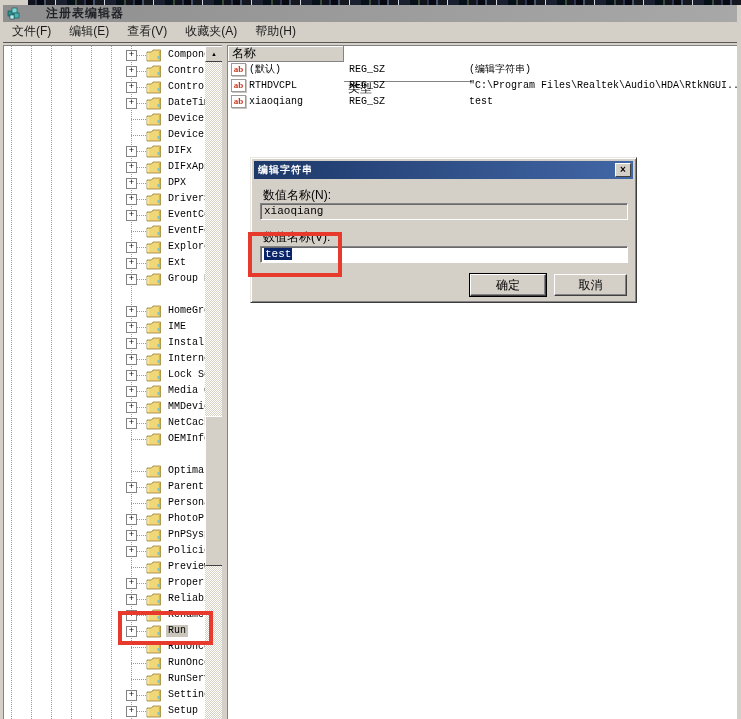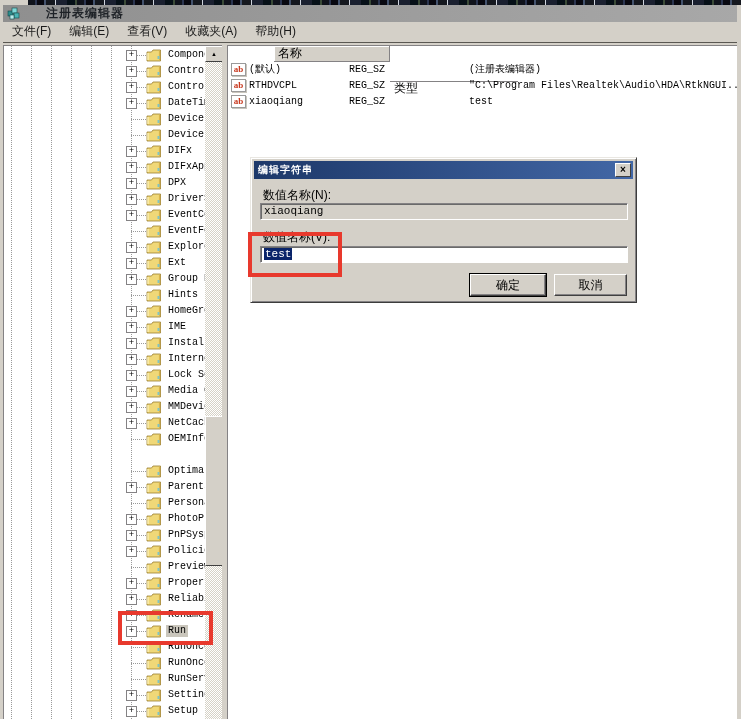--- a/index.html
+++ b/index.html
@@ -59,21 +59,21 @@
     font-size:6px;text-align:center;line-height:14px;color:#000;cursor:pointer;}
   .scroll-thumb{position:absolute;left:0;top:370px;width:18px;height:150px;background:var(--classic-gray);
     border:1px solid;border-color:#fff var(--dark-line) var(--dark-line) #fff;cursor:grab;}
 
   
   .splitter{position:absolute;left:222px;top:45px;width:5px;height:674px;background:var(--classic-gray);cursor:col-resize;}
 
   
   .list-panel{position:absolute;left:227px;top:45px;width:510px;height:674px;background:#fff;
     border-left:1px solid var(--mid-line);border-top:1px solid var(--mid-line);overflow:hidden;}
-  .list-header{position:absolute;left:0;top:0;width:510px;height:16px;display:flex;padding-left:46px;}
+  .list-header{position:absolute;left:0;top:0;width:510px;height:16px;display:flex;}
   .hcell{background:var(--classic-gray);border-right:1px solid var(--mid-line);
     border-bottom:1px solid var(--mid-line);box-shadow:inset 1px 1px 0 #fff;
     font-size:12px;color:#000;padding:0 4px;line-height:15px;cursor:pointer;}
   .hcell.c1{width:116px;} .hcell.c2{width:128px;margin-top:35px;} .hcell.c3{width:274px;border-right:none;}
   .list-rows{position:absolute;left:0;top:16px;width:510px;}
   .list-row{position:absolute;left:0;width:510px;height:16px;cursor:default;}
   .ab-icon{position:absolute;left:3px;top:1px;width:15px;height:13px;background:#fff;
     border:1px solid #9a9a9a;color:#c8391f;font:bold 9px/11px "Liberation Serif",serif;
     text-align:center;box-shadow:1px 1px 0 #c9c5bc;}
   .lc{position:absolute;top:2px;font:10px/12px "Liberation Mono",monospace;color:#000;white-space:nowrap;overflow:hidden;}
@@ -337,33 +337,20 @@
     <span class="folder">
       <svg width="16" height="14" viewBox="0 0 16 14">
         <path d="M1 4 L5.5 4 L7 2 L14.5 2 L14.5 13 L1 13 Z" fill="#f0d878" stroke="#9a7d2e" stroke-width="0.8"></path>
         <path d="M2 5 L2 12" stroke="#fdf3c0" stroke-width="1.2" fill="none"></path>
         <path d="M13.5 3 L13.5 12" stroke="#d9b44a" stroke-width="1.2" fill="none"></path>
         <rect x="11.5" y="8" width="2" height="3" fill="#7fc4c4"></rect>
       </svg>
     </span>
     <span class="tlabel">Group P</span>
   </div>
-        <div class="tree-row" style="top: 241px;">
-    <span class="stub"></span>
-
-    <span class="folder">
-      <svg width="16" height="14" viewBox="0 0 16 14">
-        <path d="M1 4 L5.5 4 L7 2 L14.5 2 L14.5 13 L1 13 Z" fill="#f0d878" stroke="#9a7d2e" stroke-width="0.8"></path>
-        <path d="M2 5 L2 12" stroke="#fdf3c0" stroke-width="1.2" fill="none"></path>
-        <path d="M13.5 3 L13.5 12" stroke="#d9b44a" stroke-width="1.2" fill="none"></path>
-        <rect x="11.5" y="8" width="2" height="3" fill="#7fc4c4"></rect>
-      </svg>
-    </span>
-    <span class="tlabel">Hints</span>
-  </div>
         <div class="tree-row" style="top: 257px;">
     <span class="stub"></span>
     <span class="plusbox">+</span>
     <span class="folder">
       <svg width="16" height="14" viewBox="0 0 16 14">
         <path d="M1 4 L5.5 4 L7 2 L14.5 2 L14.5 13 L1 13 Z" fill="#f0d878" stroke="#9a7d2e" stroke-width="0.8"></path>
         <path d="M2 5 L2 12" stroke="#fdf3c0" stroke-width="1.2" fill="none"></path>
         <path d="M13.5 3 L13.5 12" stroke="#d9b44a" stroke-width="1.2" fill="none"></path>
         <rect x="11.5" y="8" width="2" height="3" fill="#7fc4c4"></rect>
       </svg>
@@ -694,21 +681,21 @@
   <div class="list-panel">
     <div class="list-header">
       <div class="hcell c1">名称</div>
       <div class="hcell c2">类型</div>
     </div>
     <div class="list-rows">
         <div class="list-row" style="top: 0px;">
     <span class="ab-icon">ab</span>
     <span class="lc name">(默认)</span>
     <span class="lc type">REG_SZ</span>
-    <span class="lc data">(注册表编辑器)</span>
+    <span class="lc data">(编辑字符串)</span>
   </div>
         <div class="list-row" style="top: 16px;">
     <span class="ab-icon">ab</span>
     <span class="lc name">RTHDVCPL</span>
     <span class="lc type">REG_SZ</span>
     <span class="lc data">"C:\Program Files\Realtek\Audio\HDA\RtkNGUI..</span>
   </div>
         <div class="list-row" style="top: 32px;">
     <span class="ab-icon">ab</span>
     <span class="lc name">xiaoqiang</span>

